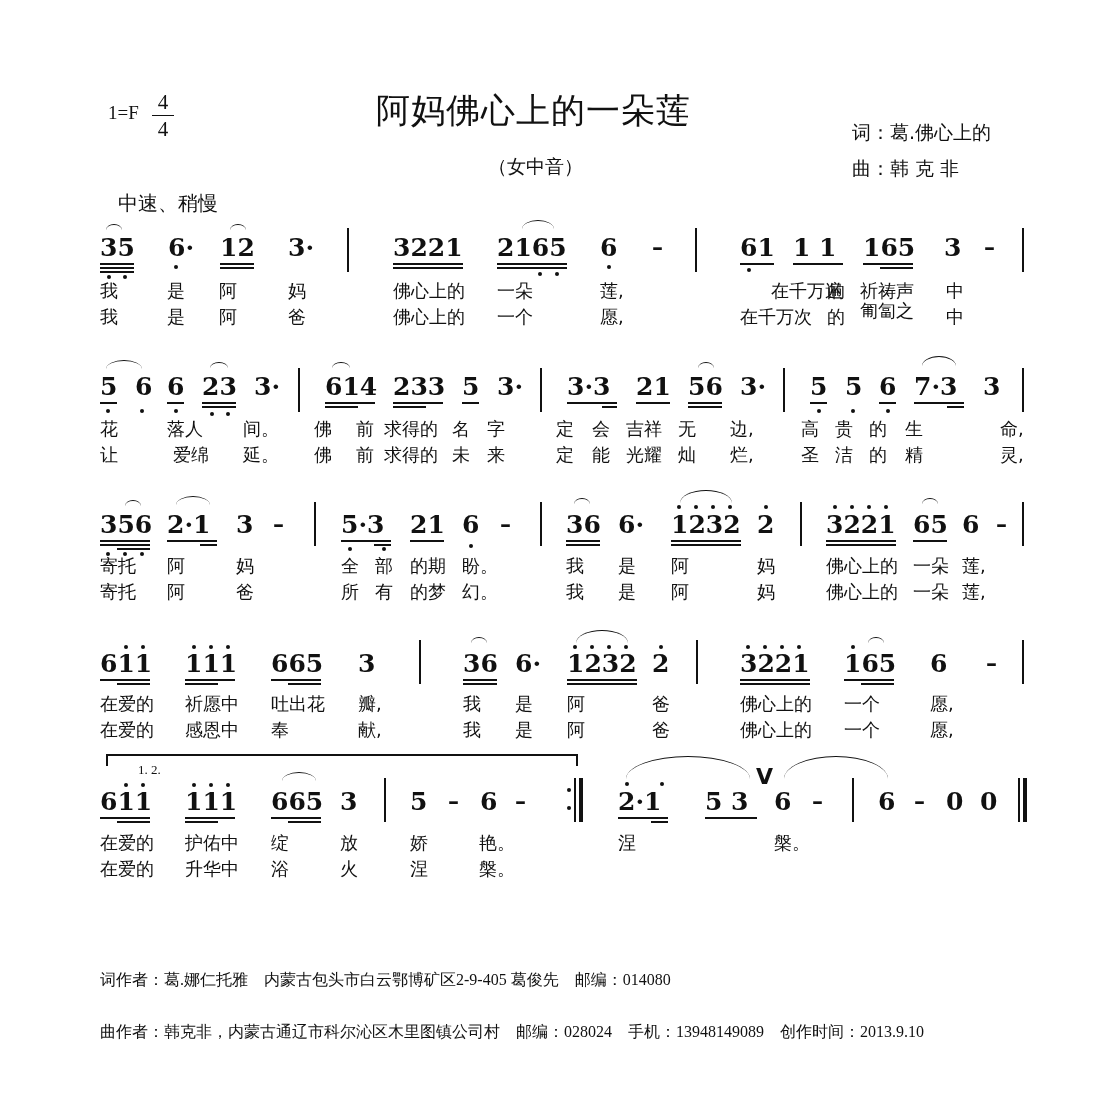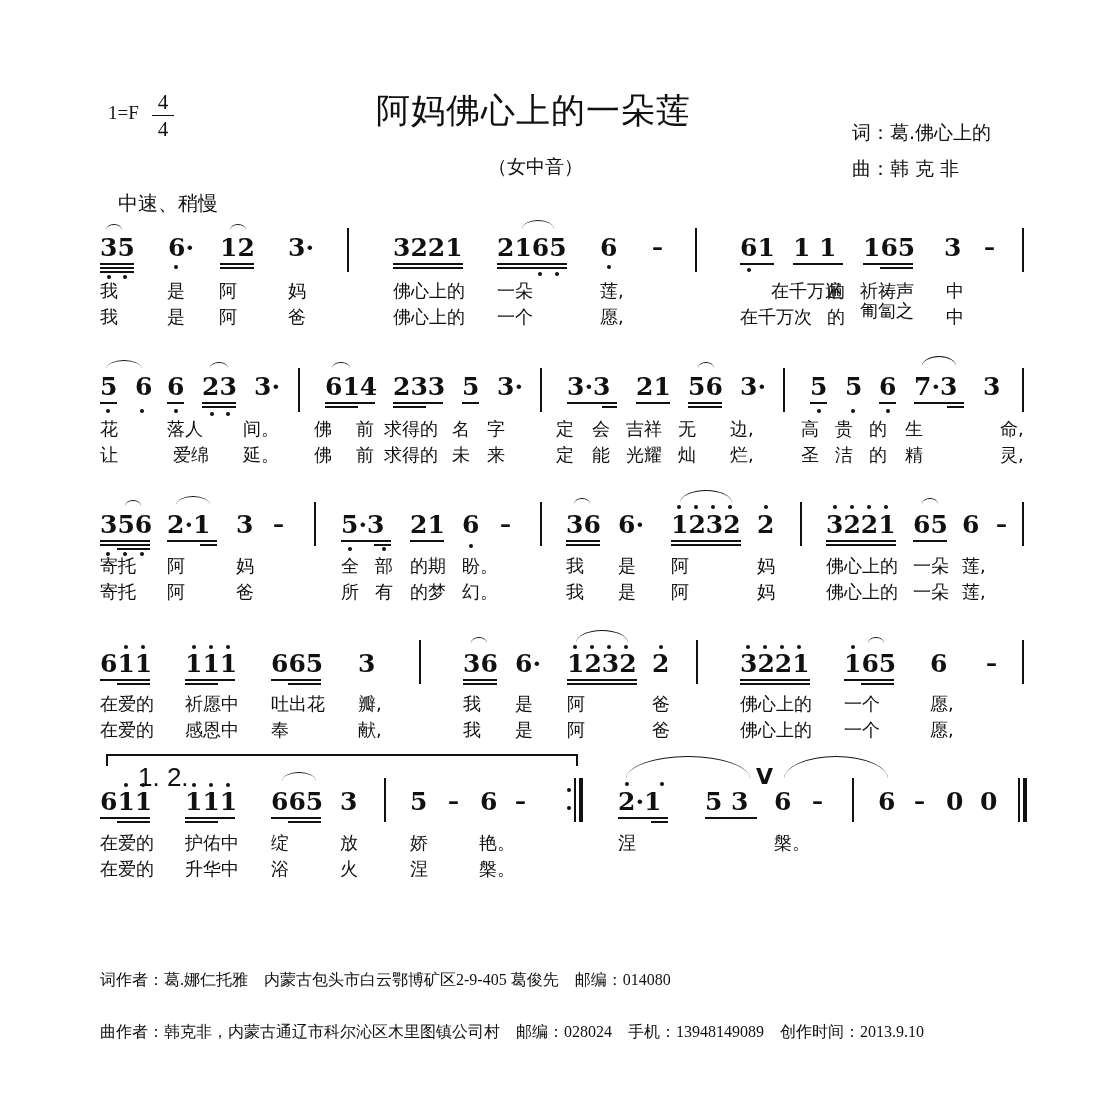--- a/index.html
+++ b/index.html
@@ -15,21 +15,21 @@
     .note { position:absolute; font-family:"DejaVu Serif", serif; font-weight:bold; font-size:25px; line-height:28px; white-space:pre; }
     .dash { position:absolute; font-family:"DejaVu Sans", sans-serif; font-weight:bold; font-size:22px; line-height:28px; }
     .ul { position:absolute; height:2px; background:#111; }
     .dot { position:absolute; width:4px; height:4px; border-radius:50%; background:#111; }
     .bar { position:absolute; width:2px; background:#111; }
     .bar.thick { width:4px; }
     .slur { position:absolute; border-top:1.5px solid #111; border-radius:50% 50% 0 0 / 100% 100% 0 0; }
     .lyric { position:absolute; font-size:18px; line-height:22px; white-space:pre; font-family:"DejaVu Sans", sans-serif; }
     .footer { left:100px; font-size:16px; font-family:"Liberation Serif", serif; }
     .bracket { position:absolute; border-top:2px solid #111; border-left:2px solid #111; border-right:2px solid #111; height:10px; }
-    .voltanum { position:absolute; font-family:Liberation Sans, sans-serif; font-size:26px; }
+    .voltanum { position:absolute; font-family:Liberation Serif, serif; font-size:13px; }
     .breath { position:absolute; font-size:22px; font-weight:bold; font-family:"DejaVu Sans", sans-serif; }
   </style>
 </head>
 <body>
 
 <div class="abs key">1=F</div>
 <div class="abs timesig">
   <span>4</span>
   <span class="line"></span>
   <span>4</span>

